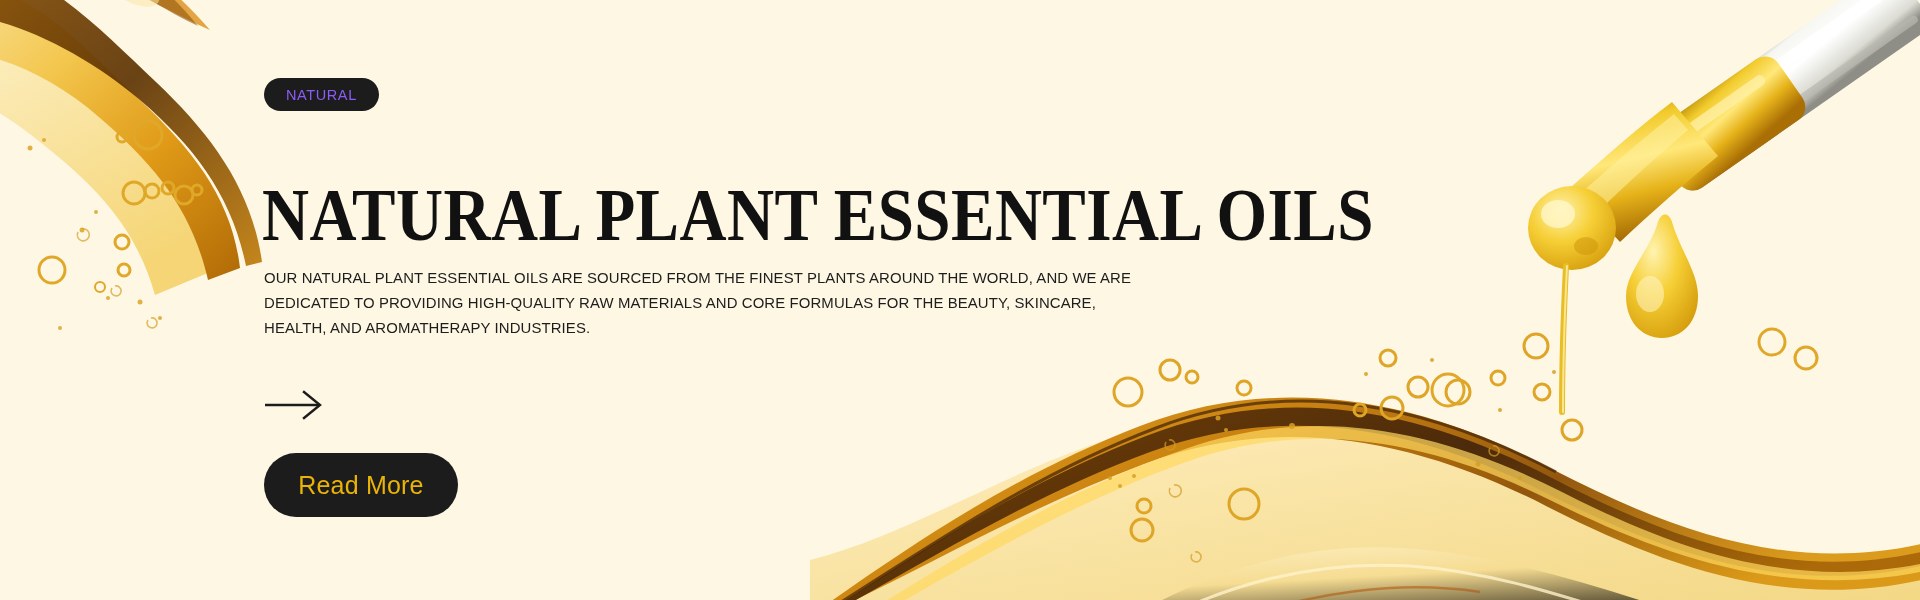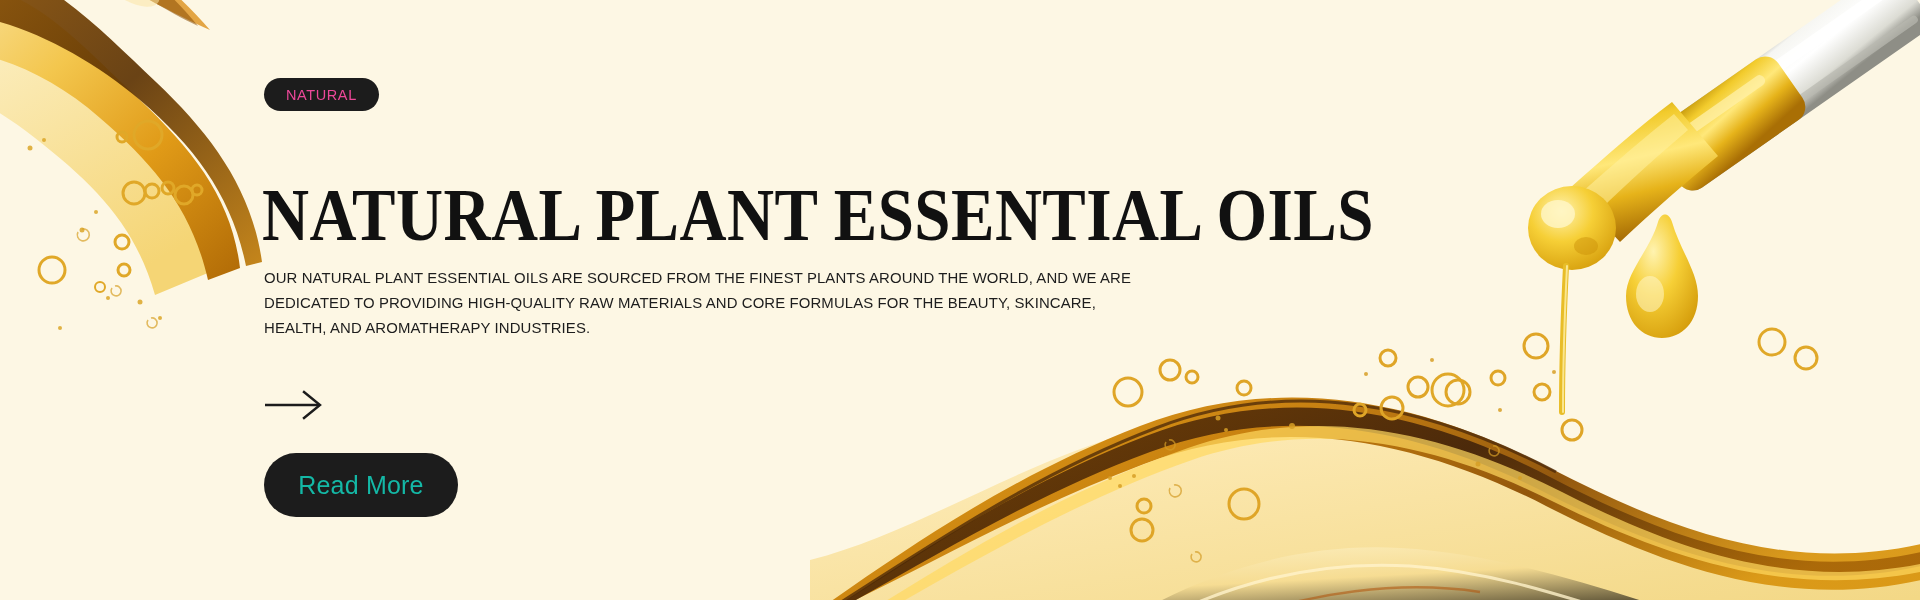--- a/index.html
+++ b/index.html
@@ -44,21 +44,21 @@
   #badge {
     position:absolute;
     top:78px; left:0;
     display:inline-flex;
     align-items:center;
     justify-content:center;
     height:33px;
     padding:0 22px;
     border-radius:17px;
     background:#1c1c1c;
-    color:#ec4899;
+    color:#8b5cf6;
     font-size:14.5px;
     letter-spacing:0.6px;
     font-family:"Liberation Sans", sans-serif;
   }
 
   #title {
     position:absolute;
     top:178px; left:-2px;
     font-family:"Liberation Serif", serif;
     font-weight:700;
@@ -93,21 +93,21 @@
 
   #read-more {
     position:absolute;
     top:453px; left:0;
     display:inline-flex;
     align-items:center;
     justify-content:center;
     width:194px; height:64px;
     border-radius:32px;
     background:#1c1c1c;
-    color:#14b8a6;
+    color:#eab308;
     font-family:"Liberation Sans", sans-serif;
     font-size:25px;
     letter-spacing:0.2px;
     border:none;
     cursor:pointer;
   }
 </style>
 </head>
 <body>
 

